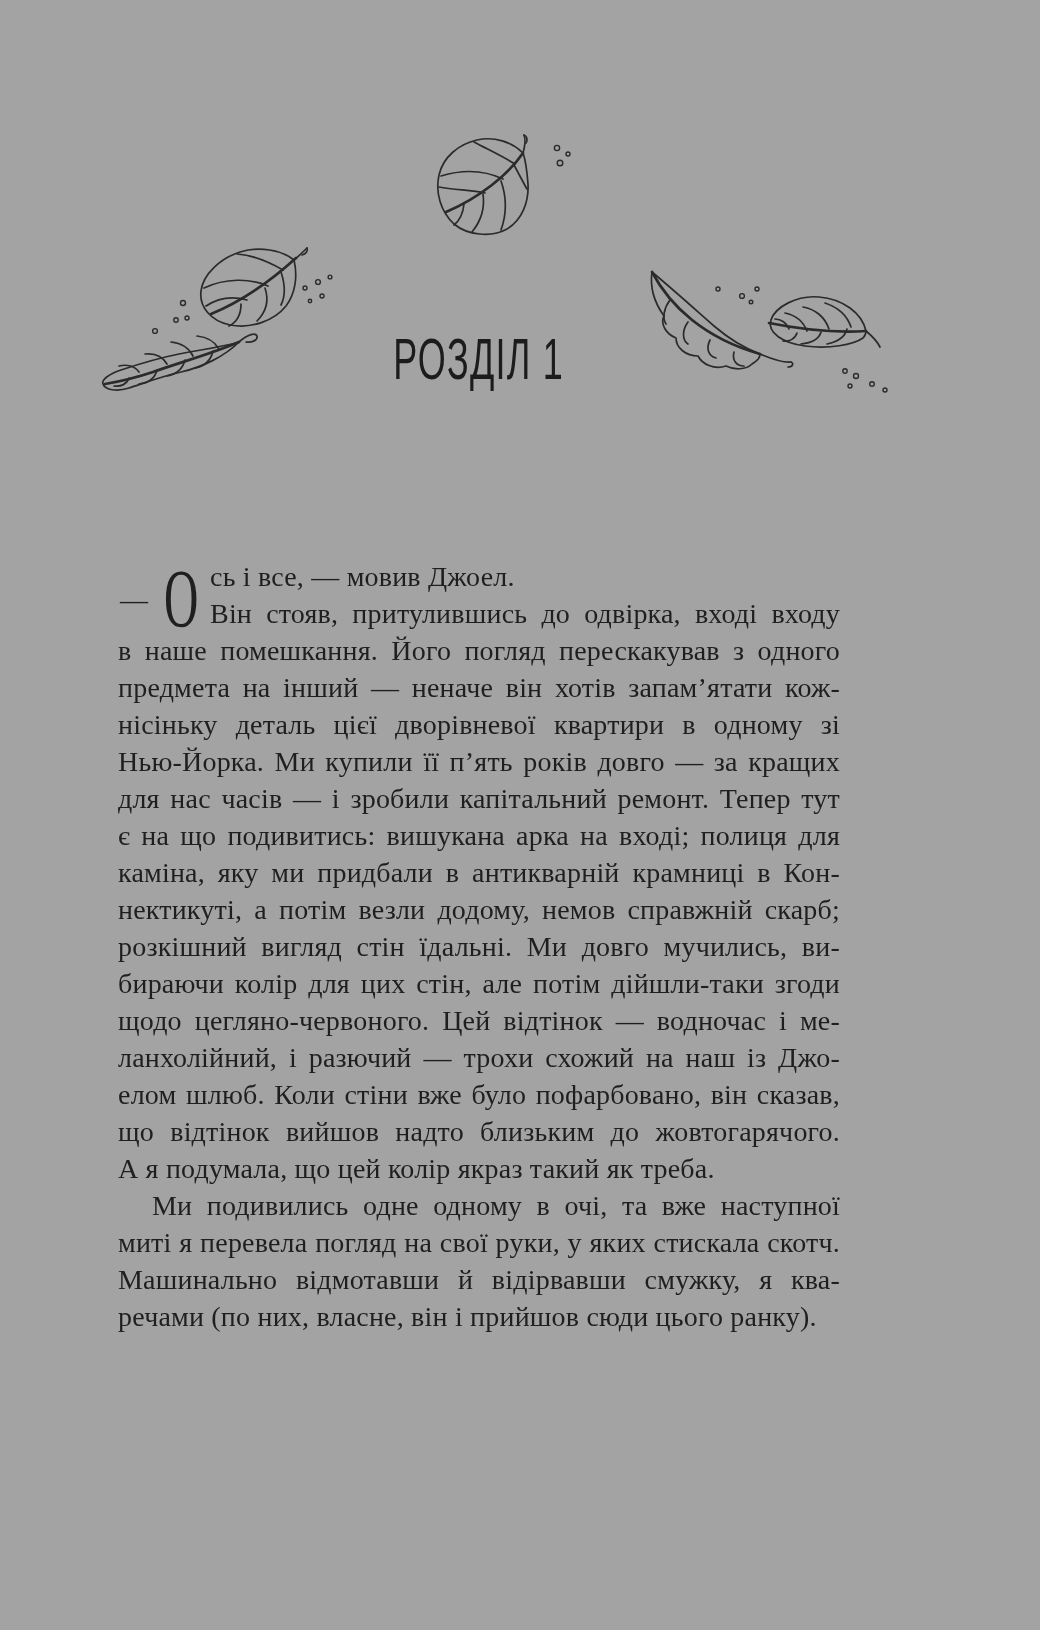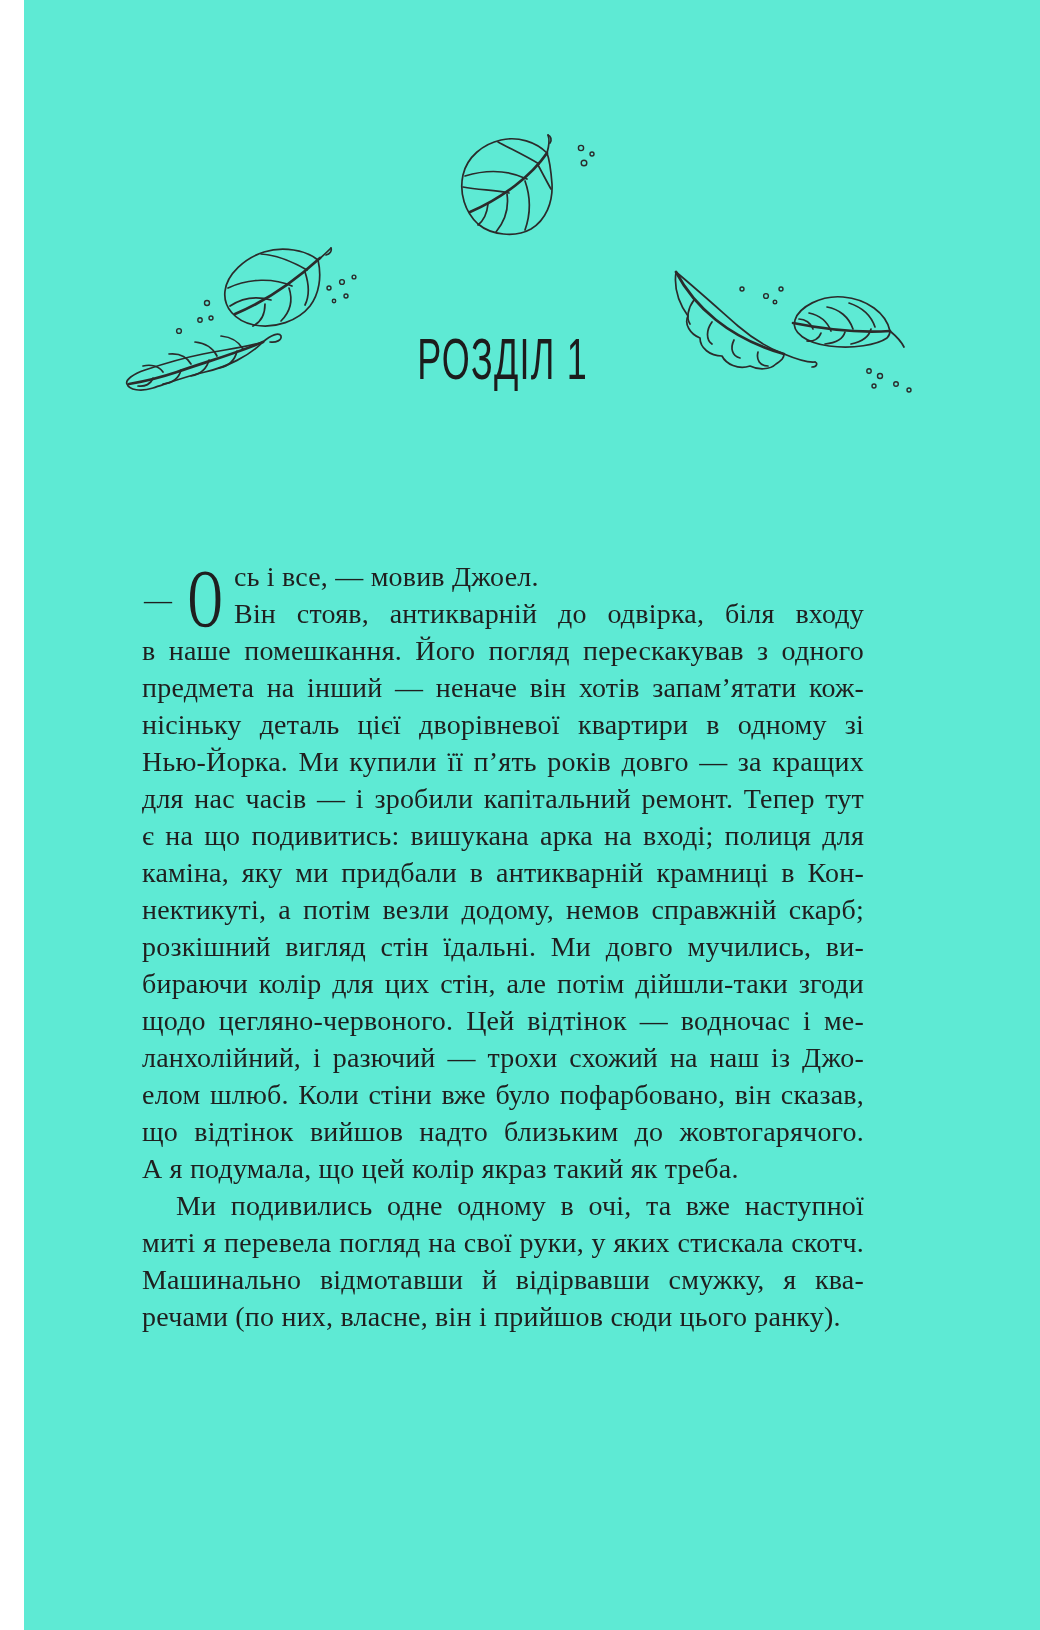--- a/index.html
+++ b/index.html
@@ -3,21 +3,21 @@
 <meta charset="utf-8">
 <style>
   html, body { margin: 0; padding: 0; }
   body {
     width: 1040px; height: 1630px;
     background: #ffffff;
     overflow: hidden;
     position: relative;
     font-family: "Liberation Serif", "DejaVu Serif", serif;
   }
-  .page { position: absolute; inset: 0; background: #5eead4; margin-left: 24px; }
+  .page { position: absolute; inset: 0; background: #a3a3a3; }
 
   
   .leaf { position: absolute; }
   .leaf path {
     fill: none; stroke: #2b2b2b; stroke-width: 1.7;
     stroke-linecap: round; stroke-linejoin: round;
   }
   .leaf path.mid { stroke-width: 2.7; }
   .leaf circle, .dots circle { fill: none; stroke: #2b2b2b; stroke-width: 1.4; }
   .dots { position: absolute; }
@@ -163,21 +163,21 @@
   <h1 class="chapter-title"><span class="condensed">РОЗДІЛ 1</span></h1>
 
   <div class="text-block">
 
     <div class="para para-1">
       <div class="dc-float">
         <span class="dc-dash">—</span>
         <span class="dc-letter">О</span>
       </div>
       <div class="ln last">сь і все, — мовив Джоел.</div>
-      <div class="ln">Він стояв, антикварній до одвірка, біля входу</div>
+      <div class="ln">Він стояв, притулившись до одвірка, вході входу</div>
       <div class="ln">в наше помешкання. Його погляд перескакував з одного</div>
       <div class="ln">предмета на інший — неначе він хотів запам’ятати кож-</div>
       <div class="ln">нісіньку деталь цієї дворівневої квартири в одному зі</div>
       <div class="ln">Нью-Йорка. Ми купили її п’ять років довго — за кращих</div>
       <div class="ln">для нас часів — і зробили капітальний ремонт. Тепер тут</div>
       <div class="ln">є на що подивитись: вишукана арка на вході; полиця для</div>
       <div class="ln">каміна, яку ми придбали в антикварній крамниці в Кон-</div>
       <div class="ln">нектикуті, а потім везли додому, немов справжній скарб;</div>
       <div class="ln">розкішний вигляд стін їдальні. Ми довго мучились, ви-</div>
       <div class="ln">бираючи колір для цих стін, але потім дійшли-таки згоди</div>

